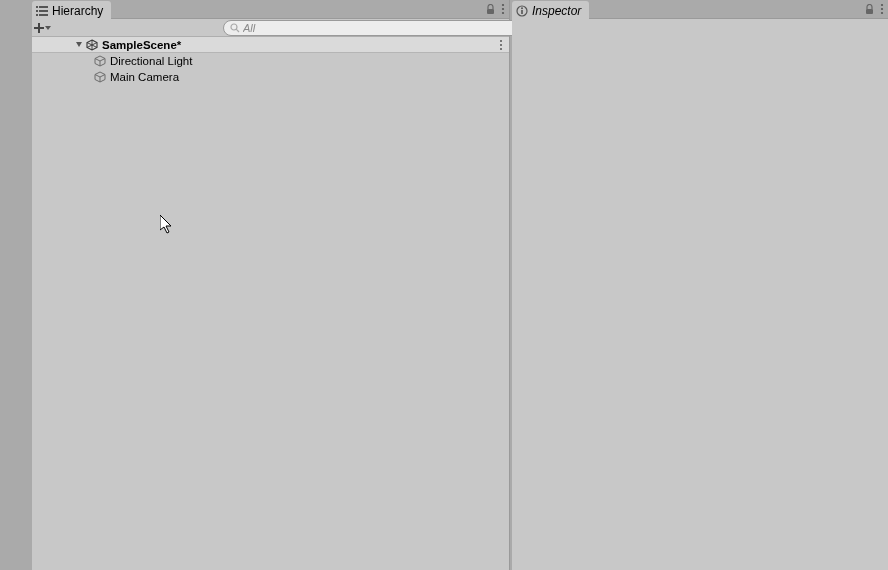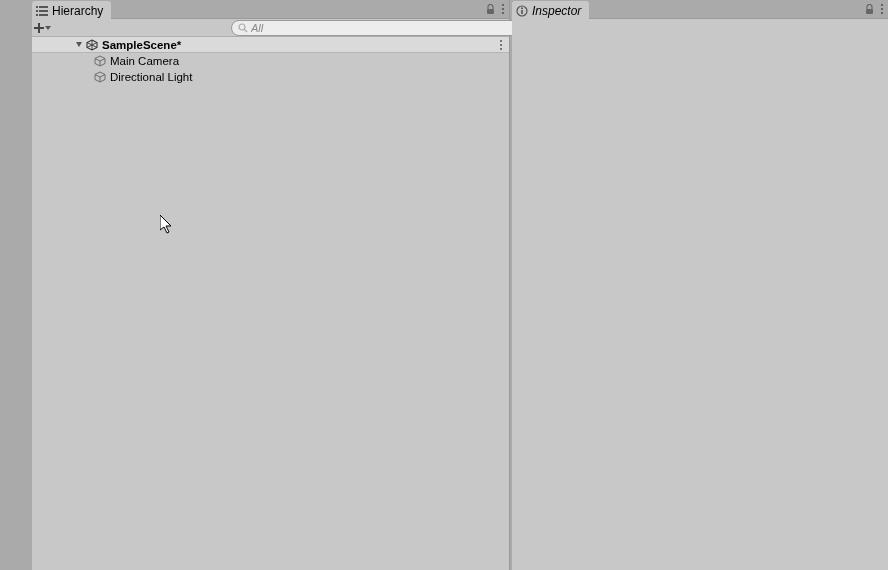--- a/index.html
+++ b/index.html
@@ -70,21 +70,21 @@
     display: flex; align-items: center; gap: 6px;
     color: #555;
   }
   
   .toolbar {
     height: 18px;
     background: #c8c8c8;
     border-bottom: 1px solid #aeaeae;
     display: flex; align-items: center;
     padding-left: 2px; padding-right: 4px;
-    gap: 8px;
+    gap: 0;
   }
   .plus-btn {
     width: 24px; height: 16px;
     display: inline-flex; align-items: center; justify-content: center;
     gap: 1px;
     color: #444;
   }
   .search-wrap {
     flex: 0 0 auto; width: 302px; margin-left: 172px;
     height: 16px; display: flex; align-items: center;
@@ -240,32 +240,32 @@
       </div>
 
       <div class="obj-row">
         <span class="row-icon">
           <svg width="12" height="12" viewBox="0 0 12 12">
             <polygon points="6,1 11,3.5 11,8.5 6,11 1,8.5 1,3.5" fill="none" stroke="#555" stroke-width="1"></polygon>
             <polyline points="1,3.5 6,6 11,3.5" fill="none" stroke="#555" stroke-width="1"></polyline>
             <line x1="6" y1="6" x2="6" y2="11" stroke="#555" stroke-width="1"></line>
           </svg>
         </span>
-        <span>Main Camera</span>
+        <span>Directional Light</span>
       </div>
 
       <div class="obj-row">
         <span class="row-icon">
           <svg width="12" height="12" viewBox="0 0 12 12">
             <polygon points="6,1 11,3.5 11,8.5 6,11 1,8.5 1,3.5" fill="none" stroke="#555" stroke-width="1"></polygon>
             <polyline points="1,3.5 6,6 11,3.5" fill="none" stroke="#555" stroke-width="1"></polyline>
             <line x1="6" y1="6" x2="6" y2="11" stroke="#555" stroke-width="1"></line>
           </svg>
         </span>
-        <span>Directional Light</span>
+        <span>Main Camera</span>
       </div>
 
     </div>
 
     <div class="cursor">
       <svg width="14" height="20" viewBox="0 0 14 20">
         <polygon points="0,0 0,15 4,12 7,18 9,17 6,11 11,11" fill="#fff" stroke="#000" stroke-width="1"></polygon>
       </svg>
     </div>
 

